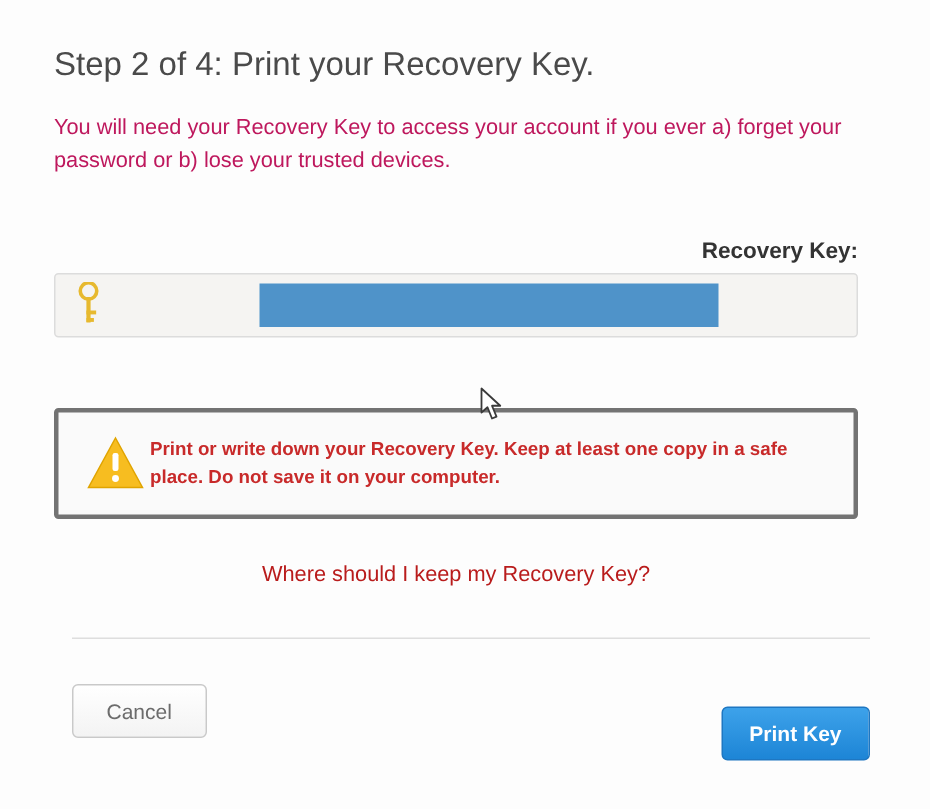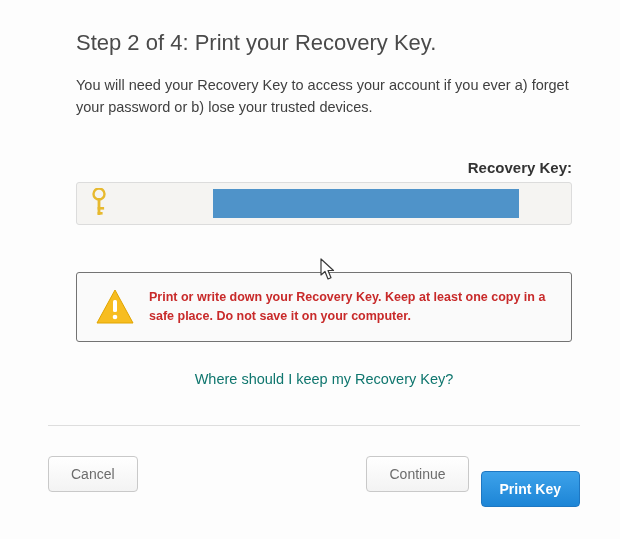--- a/index.html
+++ b/index.html
@@ -5,35 +5,35 @@
   * { box-sizing: border-box; }
   html, body {
     margin: 0; padding: 0;
     width: 620px; height: 539px;
     font-family: "Helvetica Neue", Helvetica, Arial, sans-serif;
     background: #fdfdfd;
     color: #333;
     -webkit-font-smoothing: antialiased;
   }
   .page {
-    padding: 30px 48px 0 76px;
+    padding: 30px 48px 0 36px;
     position: relative;
     height: 100%;
   }
   .title {
     margin: 0 0 18px 0;
     font-size: 22px;
     font-weight: 400;
     color: #4a4a4a;
   }
   .subtitle {
     margin: 0 0 40px 0;
     font-size: 14.5px;
     line-height: 1.55;
-    color: #404040;
+    color: #be185d;
   }
   .rk-label {
     text-align: right;
     font-size: 15px;
     font-weight: 700;
     color: #333;
     margin-bottom: 6px;
   }
   .rk-box {
     border: 1px solid #dcdcdc;
@@ -55,44 +55,44 @@
     width: 306px;
     margin-left: 90px;
   }
   .cursor {
     position: absolute;
     left: 320px; top: 258px;
     pointer-events: none;
   }
   .warn-box {
     margin-top: 47px;
-    border: 1px solid #737373;
+    border: 3px solid #737373;
     border-radius: 3px;
     background: #fafafa;
     padding: 14px 18px 14px 18px;
     display: flex;
-    gap: 14px;
+    gap: 3px;
     align-items: center;
   }
   .warn-icon {
     width: 40px; height: 40px; flex: 0 0 auto;
     display: flex; align-items: center; justify-content: center;
   }
   .warn-text {
     color: #c82a2a;
     font-weight: 700;
     font-size: 12.5px;
     line-height: 1.55;
   }
   .help-link {
     text-align: center;
     margin-top: 28px;
   }
   .help-link a {
-    color: #0f766e;
+    color: #b91c1c;
     text-decoration: none;
     font-size: 14.5px;
   }
   .footer {
     position: absolute;
     left: 48px; right: 40px;
     bottom: 32px;
     border-top: 1px solid #dedede;
     padding-top: 14px;
     display: flex;
@@ -160,18 +160,17 @@
     <div class="warn-text">Print or write down your Recovery Key. Keep at least one copy in a safe place. Do not save it on your computer.</div>
   </div>
 
   <div class="help-link">
     <a href="#">Where should I keep my Recovery Key?</a>
   </div>
 
   <div class="footer">
     <button class="btn">Cancel</button>
     <div class="spacer"></div>
-    <button class="btn">Continue</button>
     <div class="gap"></div>
     <button class="btn btn-primary">Print Key</button>
   </div>
 
 </div>
 
 </body></html>

